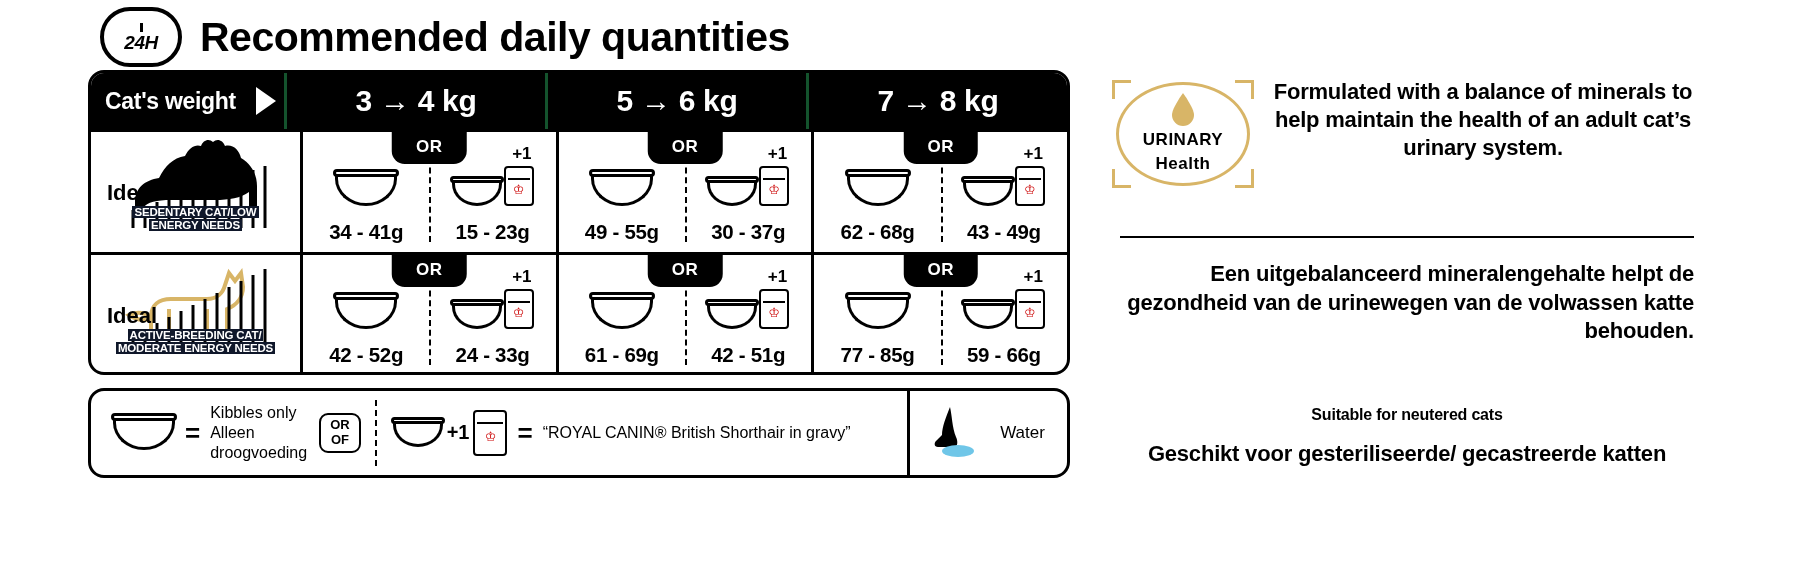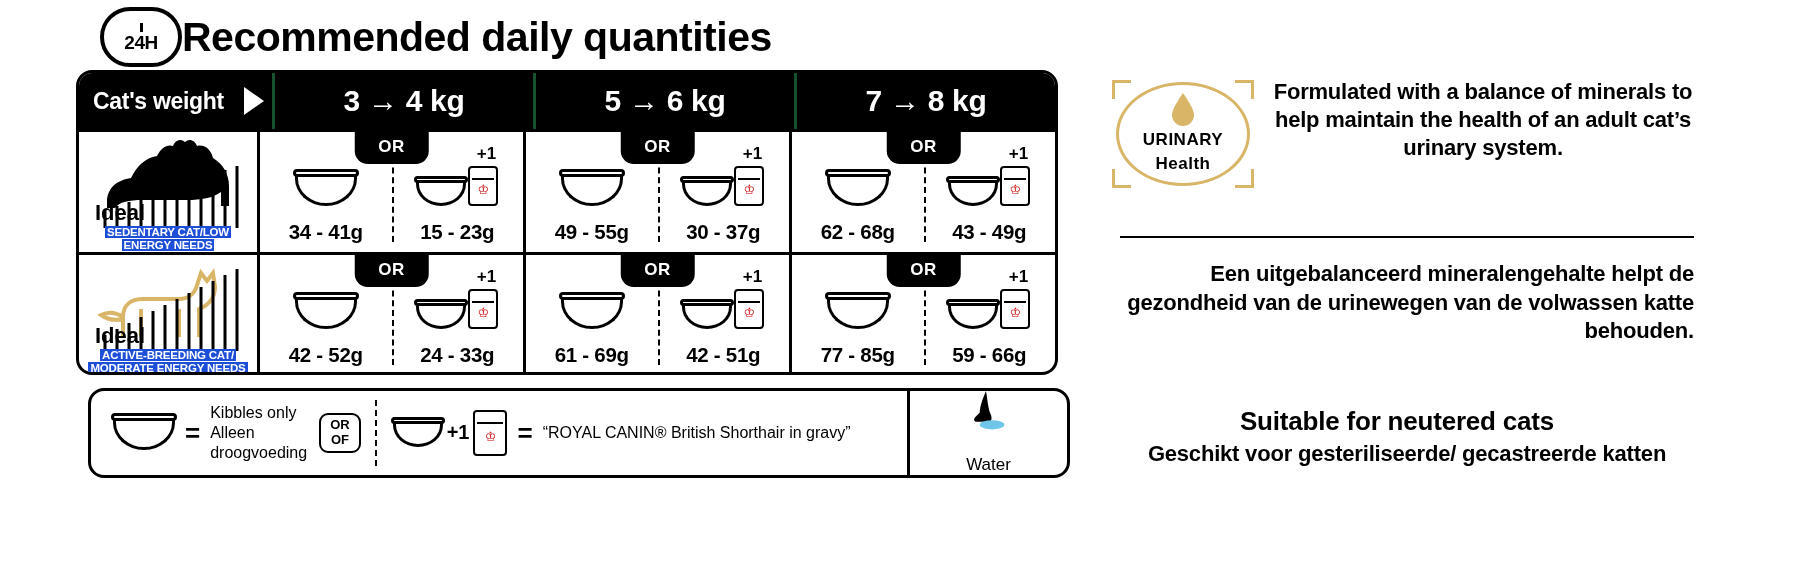--- a/index.html
+++ b/index.html
@@ -35,43 +35,45 @@
     width: 82px; height: 60px;
     border: 4px solid #000;
     border-radius: 32px;
     display: flex;
     flex-direction: column;
     align-items: center;
     justify-content: center;
     box-sizing: border-box;
     background: #fff;
     position: relative;
+    font-style: italic;
   }
   #clock-badge .tick {
     width: 3px; height: 9px;
     background: #000;
     margin-bottom: 1px;
   }
   #clock-badge .lbl {
     font-size: 19px;
     font-weight: bold;
     letter-spacing: -0.5px;
     line-height: 1;
   }
   #title-text {
+    margin-left: 18px;
     font-size: 41px;
     font-weight: bold;
     letter-spacing: -0.5px;
     white-space: nowrap;
   }
 
   
   #table {
     position: absolute;
-    left: 76px; top: 70px;
+    left: 88px; top: 70px;
     width: 982px; height: 305px;
     border: 3px solid #000;
     border-radius: 16px;
     box-sizing: border-box;
     overflow: hidden;
     background: #fff;
   }
   .table-head {
     height: 56px;
     display: flex;
@@ -109,29 +111,29 @@
     border-left: 3px solid #14532d;
     box-sizing: border-box;
   }
   .table-row {
     height: 123px;
     display: flex;
     border-top: 3px solid #000;
     box-sizing: border-box;
   }
   .row-label {
-    width: 181px;
+    width: 212px;
     box-sizing: border-box;
     border-right: 3px solid #000;
     position: relative;
     display: flex;
     flex-direction: column;
     align-items: center;
     justify-content: flex-end;
-    padding-bottom: 0;
+    padding-bottom: 20px;
   }
   .row-label .silhouette {
     position: absolute;
     left: 50%;
     transform: translateX(-50%);
     top: 4px;
   }
   .row-label .lbl-main {
     font-size: 22px;
     font-weight: bold;
@@ -146,21 +148,21 @@
     font-size: 11.5px;
     font-weight: bold;
     letter-spacing: -0.2px;
     line-height: 1.15;
     text-align: center;
     position: relative;
     z-index: 3;
     padding: 0 4px;
   }
   .row-label .lbl-sub .hl {
-    background: #1d4ed8;
+    background: #0f172a;
     color: #fff;
     padding: 0 2px;
   }
 
   .wgroup {
     flex: 1;
     display: flex;
     position: relative;
     border-right: 3px solid #000;
     box-sizing: border-box;
@@ -298,21 +300,20 @@
   #water-cell {
     margin-left: auto;
     border-left: 3px solid #000;
     height: 100%;
     width: 160px;
     display: flex;
     align-items: center;
     justify-content: center;
     gap: 24px;
     box-sizing: border-box;
-    flex-direction: column;
   }
   .water-glass {
     position: relative;
     width: 44px; height: 52px;
   }
   .water-text { font-size: 17px; }
 
   
   #right-panel {
     position: absolute;
@@ -377,24 +378,24 @@
     left: 20px; top: 260px;
     width: 574px;
     text-align: right;
     font-size: 22px;
     font-weight: bold;
     line-height: 1.3;
     letter-spacing: -0.2px;
   }
   #suitable-en {
     position: absolute;
-    left: 10px; top: 406px;
+    left: 20px; top: 406px;
     width: 574px;
     text-align: center;
-    font-size: 26px;
+    font-size: 16px;
     font-weight: bold;
     letter-spacing: -0.2px;
   }
   #suitable-nl {
     position: absolute;
     left: 20px; top: 440px;
     width: 574px;
     text-align: center;
     font-size: 22px;
     font-weight: bold;

